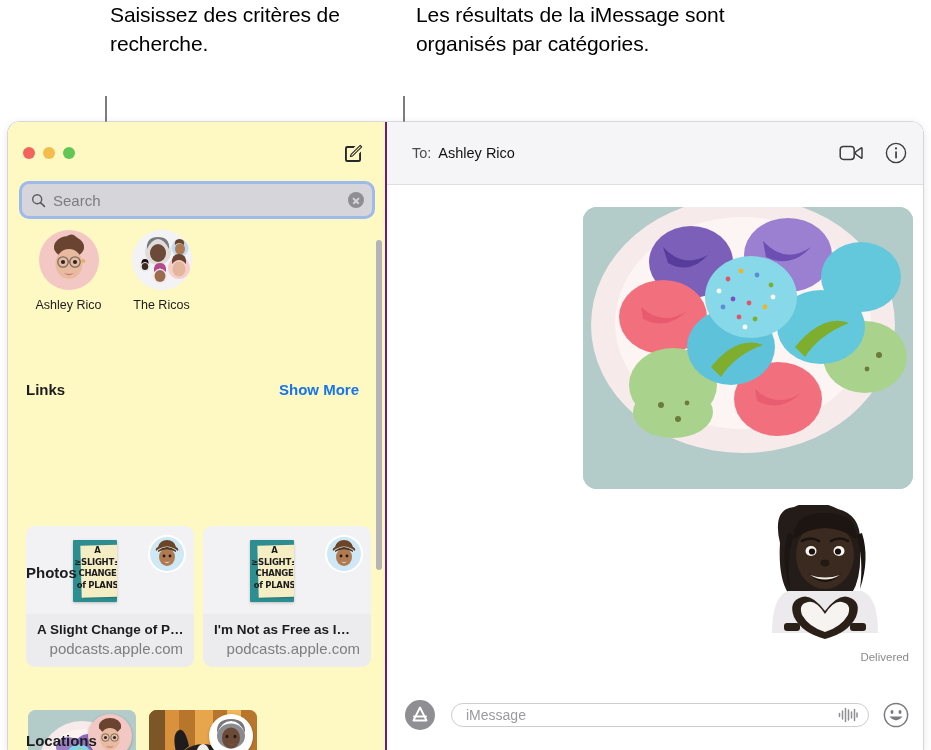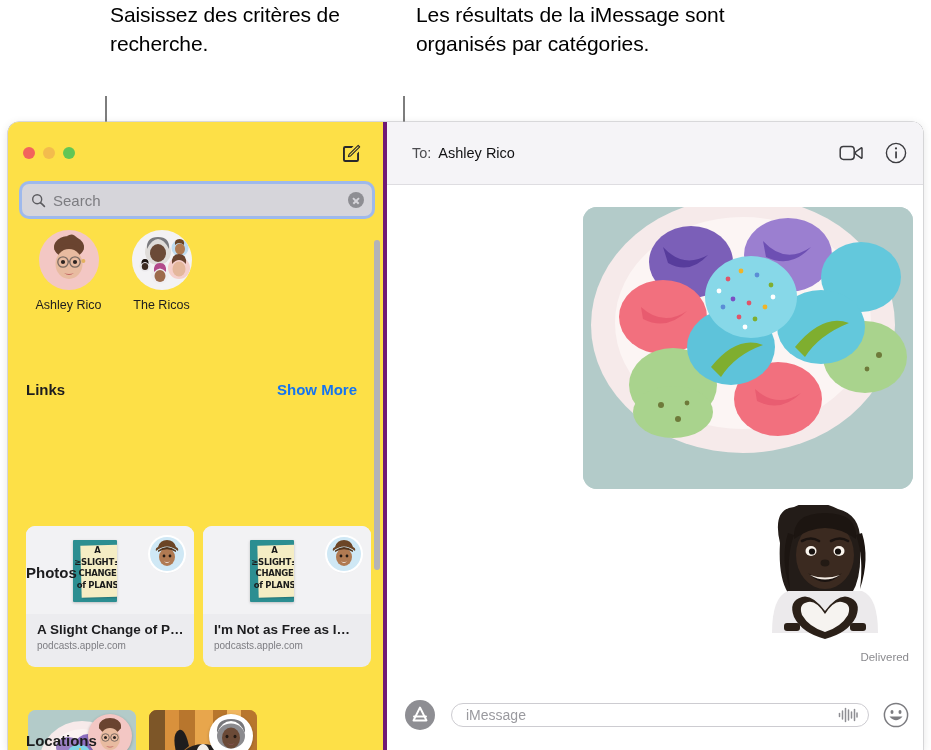--- a/index.html
+++ b/index.html
@@ -46,24 +46,24 @@
     background: #ffffff;
     box-shadow: 0 0 0 0.5px #b9b9bd, 0 2px 10px rgba(0,0,0,.12);
     overflow: hidden;
     display: flex;
   }
 
   
   #sidebar {
     width: 379px;
     height: 100%;
-    background: #fde047;
+    background: #fef9c3;
     position: relative;
     box-sizing: border-box;
-    border-right: 4px solid #701a75;
+    border-right: 2px solid #701a75;
     overflow: hidden;
   }
   #sidebar-toolbar {
     height: 64px;
     position: relative;
   }
   .traffic-lights {
     position: absolute;
     left: 15px;
     top: 25px;
@@ -243,23 +243,24 @@
   .link-meta { padding: 8px 11px 0 11px; }
   .link-title {
     font-size: 13.5px;
     font-weight: bold;
     color: #1d1d1f;
     white-space: nowrap;
     overflow: hidden;
   }
   .link-domain {
     margin-top: 3px;
-    font-size: 10px;
+    font-size: 15px;
     color: #7d7d82;
     white-space: nowrap;
+    text-align: right;
   }
 
   
   #photos-row {
     position: absolute;
     left: 20px;
     top: 588px;
     display: flex;
     gap: 13px;
   }

